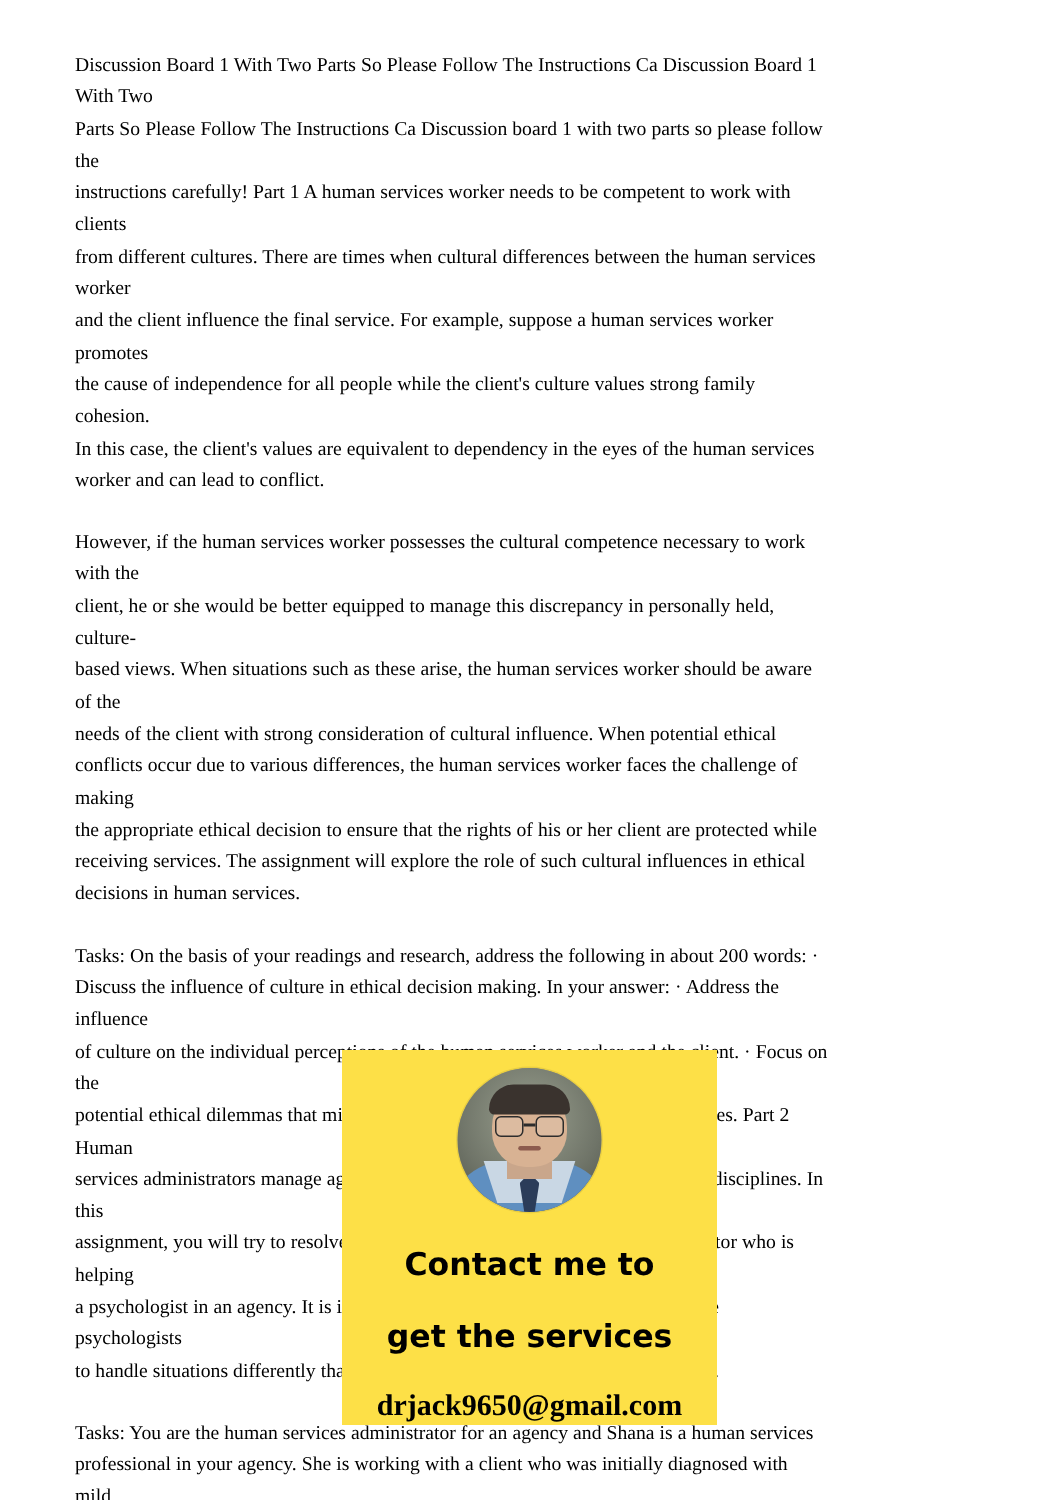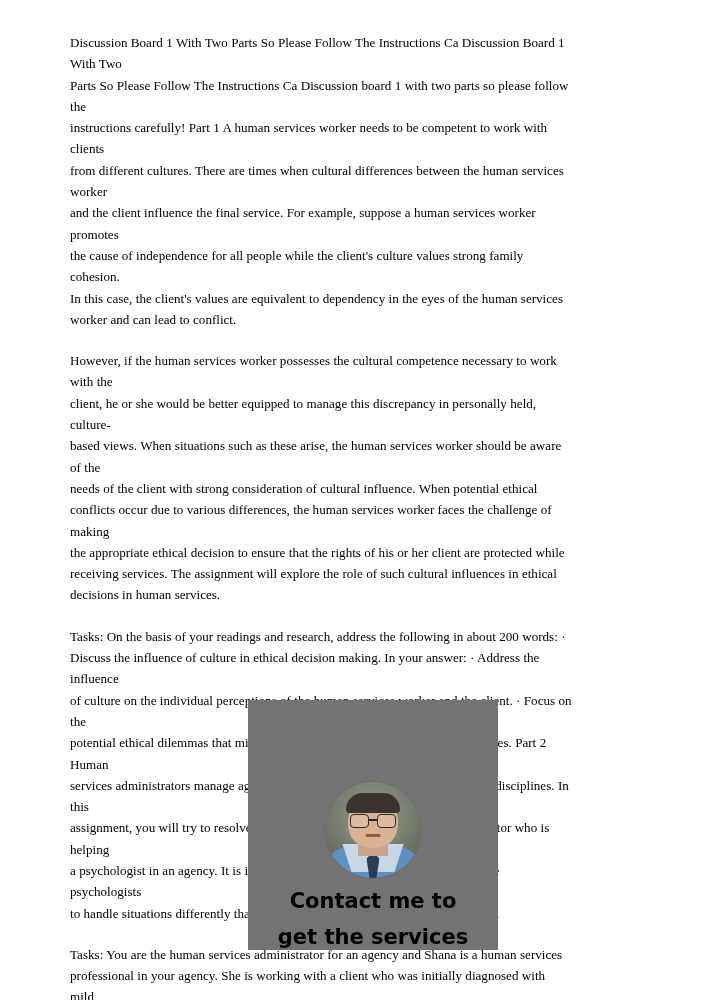--- a/index.html
+++ b/index.html
@@ -14,45 +14,44 @@
     color: #000000;
     position: relative;
     overflow: hidden;
   }
   .page {
     position: relative;
     width: 580px;
     height: 1000px;
     box-sizing: border-box;
     padding: 32px 28px 0 50px;
-    margin-left: 20px;
   }
   .para {
     font-size: 13.1px;
     line-height: 21.3px;
     text-align: left;
     margin: 0 0 20px 0;
     white-space: pre-wrap;
     word-spacing: 0.1px;
   }
   .para:last-child { margin-bottom: 0; }
 
   
   .overlay-card {
     position: absolute;
     left: 228px;
     top: 700px;
     width: 250px;
     height: 250px;
-    background: #737373;
+    background: #fde047;
     box-sizing: border-box;
     display: flex;
     flex-direction: column;
     align-items: center;
-    justify-content: flex-end;
+    justify-content: space-between;
     padding-top: 12px;
   }
   .avatar {
     width: 96px;
     height: 96px;
     border-radius: 50%;
     overflow: hidden;
     position: relative;
     background: #8c8f84;
     box-shadow: 0 0 0 1px rgba(0,0,0,0.08);
@@ -207,15 +206,16 @@
       <div class="av-neck"></div>
       <div class="av-face"></div>
       <div class="av-hair"></div>
       <div class="av-glass-l"></div>
       <div class="av-glass-r"></div>
       <div class="av-bridge"></div>
       <div class="av-mouth"></div>
     </div>
     <div class="overlay-line">Contact me to</div>
     <div class="overlay-line">get the services</div>
+    <div class="overlay-email">drjack9650@gmail.com</div>
   </div>
 
 </div>
 
 </body></html>

